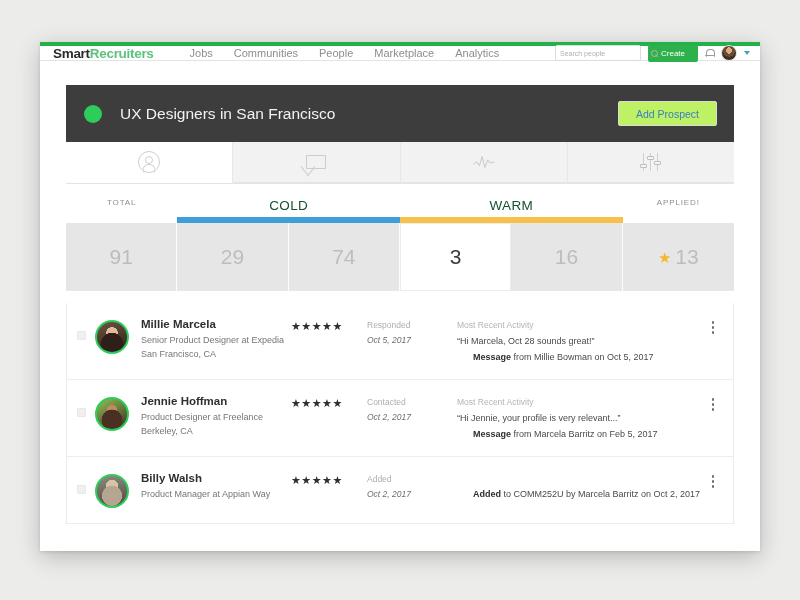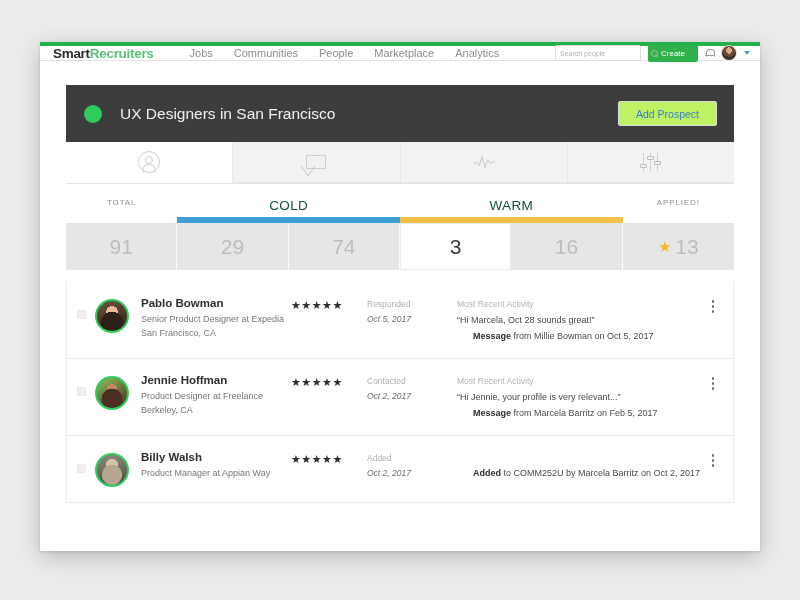--- a/index.html
+++ b/index.html
@@ -153,21 +153,21 @@
   
   #stats { padding: 14px 0 0 0; }
   #stat-labels { display: flex; height: 15px; align-items: flex-start; }
   .stat-label-total, .stat-label-applied {
     font-size: 8px; color: #8e8e8e; letter-spacing: 0.9px; text-align: center;
   }
   .stat-label-big {
     font-size: 13.5px; color: #14532d; text-align: center; letter-spacing: 0.3px;
   }
   #bars { display: flex; height: 6px; margin-top: 4px; }
-  #stat-cells { display: flex; height: 47px; }
+  #stat-cells { display: flex; height: 68px; }
   .cell {
     background: #e6e6e6; display: flex; align-items: center; justify-content: center;
     border-right: 1px solid #fbfbfb; position: relative; cursor: pointer;
   }
   .cell:last-child { border-right: none; }
   .cell.active { background: #ffffff; border: 1px solid #ececec; }
   .cell-num { font-size: 21px; color: #bdbdbd; font-weight: normal; }
   .cell.active .cell-num { color: #3b3b3b; }
   .star-applied { color: #f5b731; font-size: 15px; margin-right: 4px; line-height: 1; }
 
@@ -314,21 +314,21 @@
         </div>
       </div>
     </div>
 
     <div id="list">
 
       <div class="row">
         <span class="row-check"></span>
         <span class="avatar av-a"></span>
         <div class="col-name">
-          <div class="p-name">Pablo Bowman</div>
+          <div class="p-name">Millie Marcela</div>
           <div class="p-sub">Senior Product Designer at Expedia</div>
           <div class="p-sub">San Francisco, CA</div>
         </div>
         <div class="col-stars">
           <div class="stars">★★★★★</div>
         </div>
         <div class="col-status">
           <div class="st-label">Responded</div>
           <div class="st-date">Oct 5, 2017</div>
         </div>

